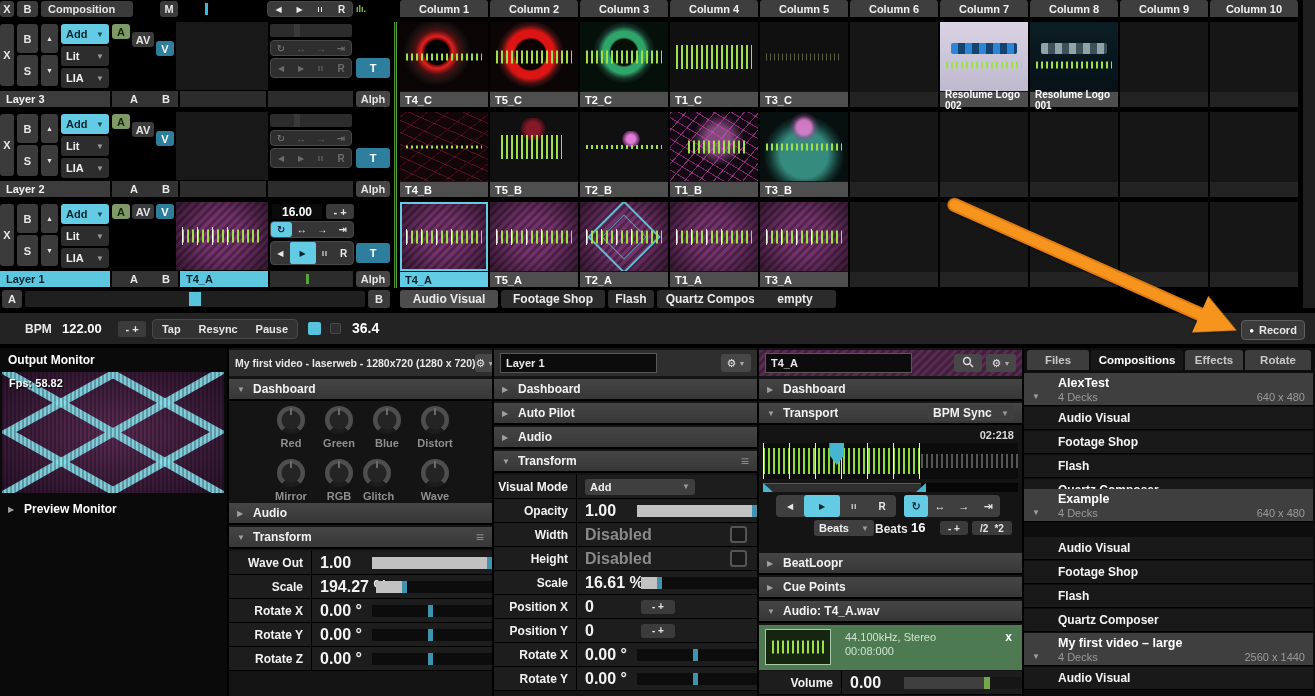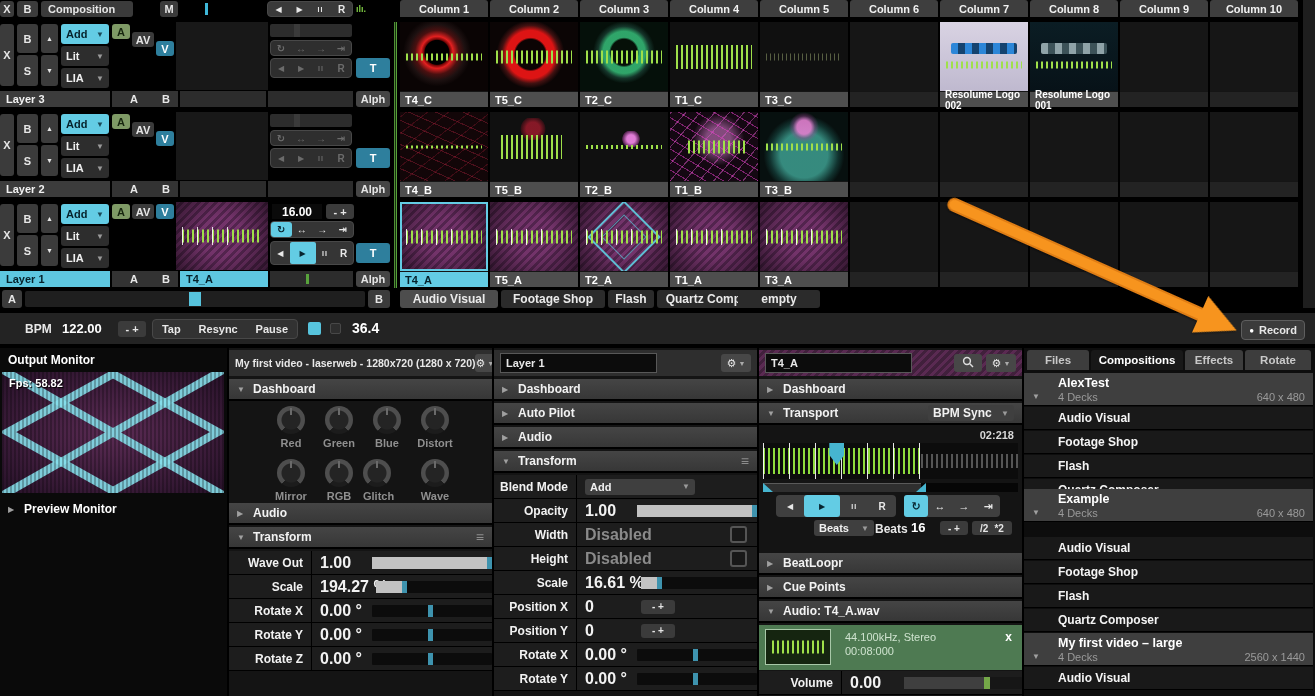--- a/index.html
+++ b/index.html
@@ -472,21 +472,21 @@
 
   <div class="gb abs" style="left:2px;top:290px;width:20px;height:18px">A</div>
   <div class="abs" style="left:25px;top:291px;width:340px;height:16px;background:#1f1f1f;border-radius:2px">
     <i class="abs" style="left:164px;top:1px;width:12px;height:14px;background:#57c4dd"></i>
   </div>
   <div class="gb abs" style="left:368px;top:290px;width:22px;height:18px">B</div>
   <div class="dtab active" style="left:400px;width:98px">Audio Visual</div>
   <div class="dtab" style="left:501px;width:104px">Footage Shop</div>
   <div class="dtab" style="left:608px;width:46px">Flash</div>
   <div class="dtab" style="left:657px;width:118px">Quartz Composer</div>
-  <div class="dtab" style="left:738px;width:82px">empty</div>
+  <div class="dtab" style="left:754px;width:82px">empty</div>
 
   <div class="abs" style="left:0;top:311px;width:1315px;height:35px;background:#232323;border-top:2px solid #000;border-bottom:2px solid #000">
     <span class="abs" style="left:25px;top:9px;font-size:12px">BPM</span>
     <span class="abs" style="left:62px;top:8px;font-size:13px;color:#fff">122.00</span>
     <div class="gb abs" style="left:118px;top:8px;width:28px;height:16px">- +</div>
     <div class="grp abs" style="left:152px;top:6px;width:146px;height:20px;background:#323232">
       <span>Tap</span>
       <span>Resync</span>
       <span>Pause</span>
     </div>
@@ -635,21 +635,21 @@
     <div class="sec" style="top:79px">
         <span class="tri">▶</span>
         <span>Audio</span>
       </div>
     <div class="sec" style="top:103px">
         <span class="tri">▼</span>
         <span>Transform</span>
         <span class="ham">≡</span>
       </div>
     <div class="prow" style="top:127px">
-      <div class="plabel">Blend Mode</div>
+      <div class="plabel">Visual Mode</div>
       <div class="dd" style="width:100px;height:16px;margin-left:8px">
           <span>Add</span>
           <span class="arr">▼</span>
         </div>
     </div>
     <div class="prow" style="top:151px">
       <div class="plabel">Opacity</div>
       <div class="pval" style="width:48px">1.00</div>
       <div class="slider" style="width:120px;margin-left:8px">
           <i class="sfill" style="width:100%"></i>

